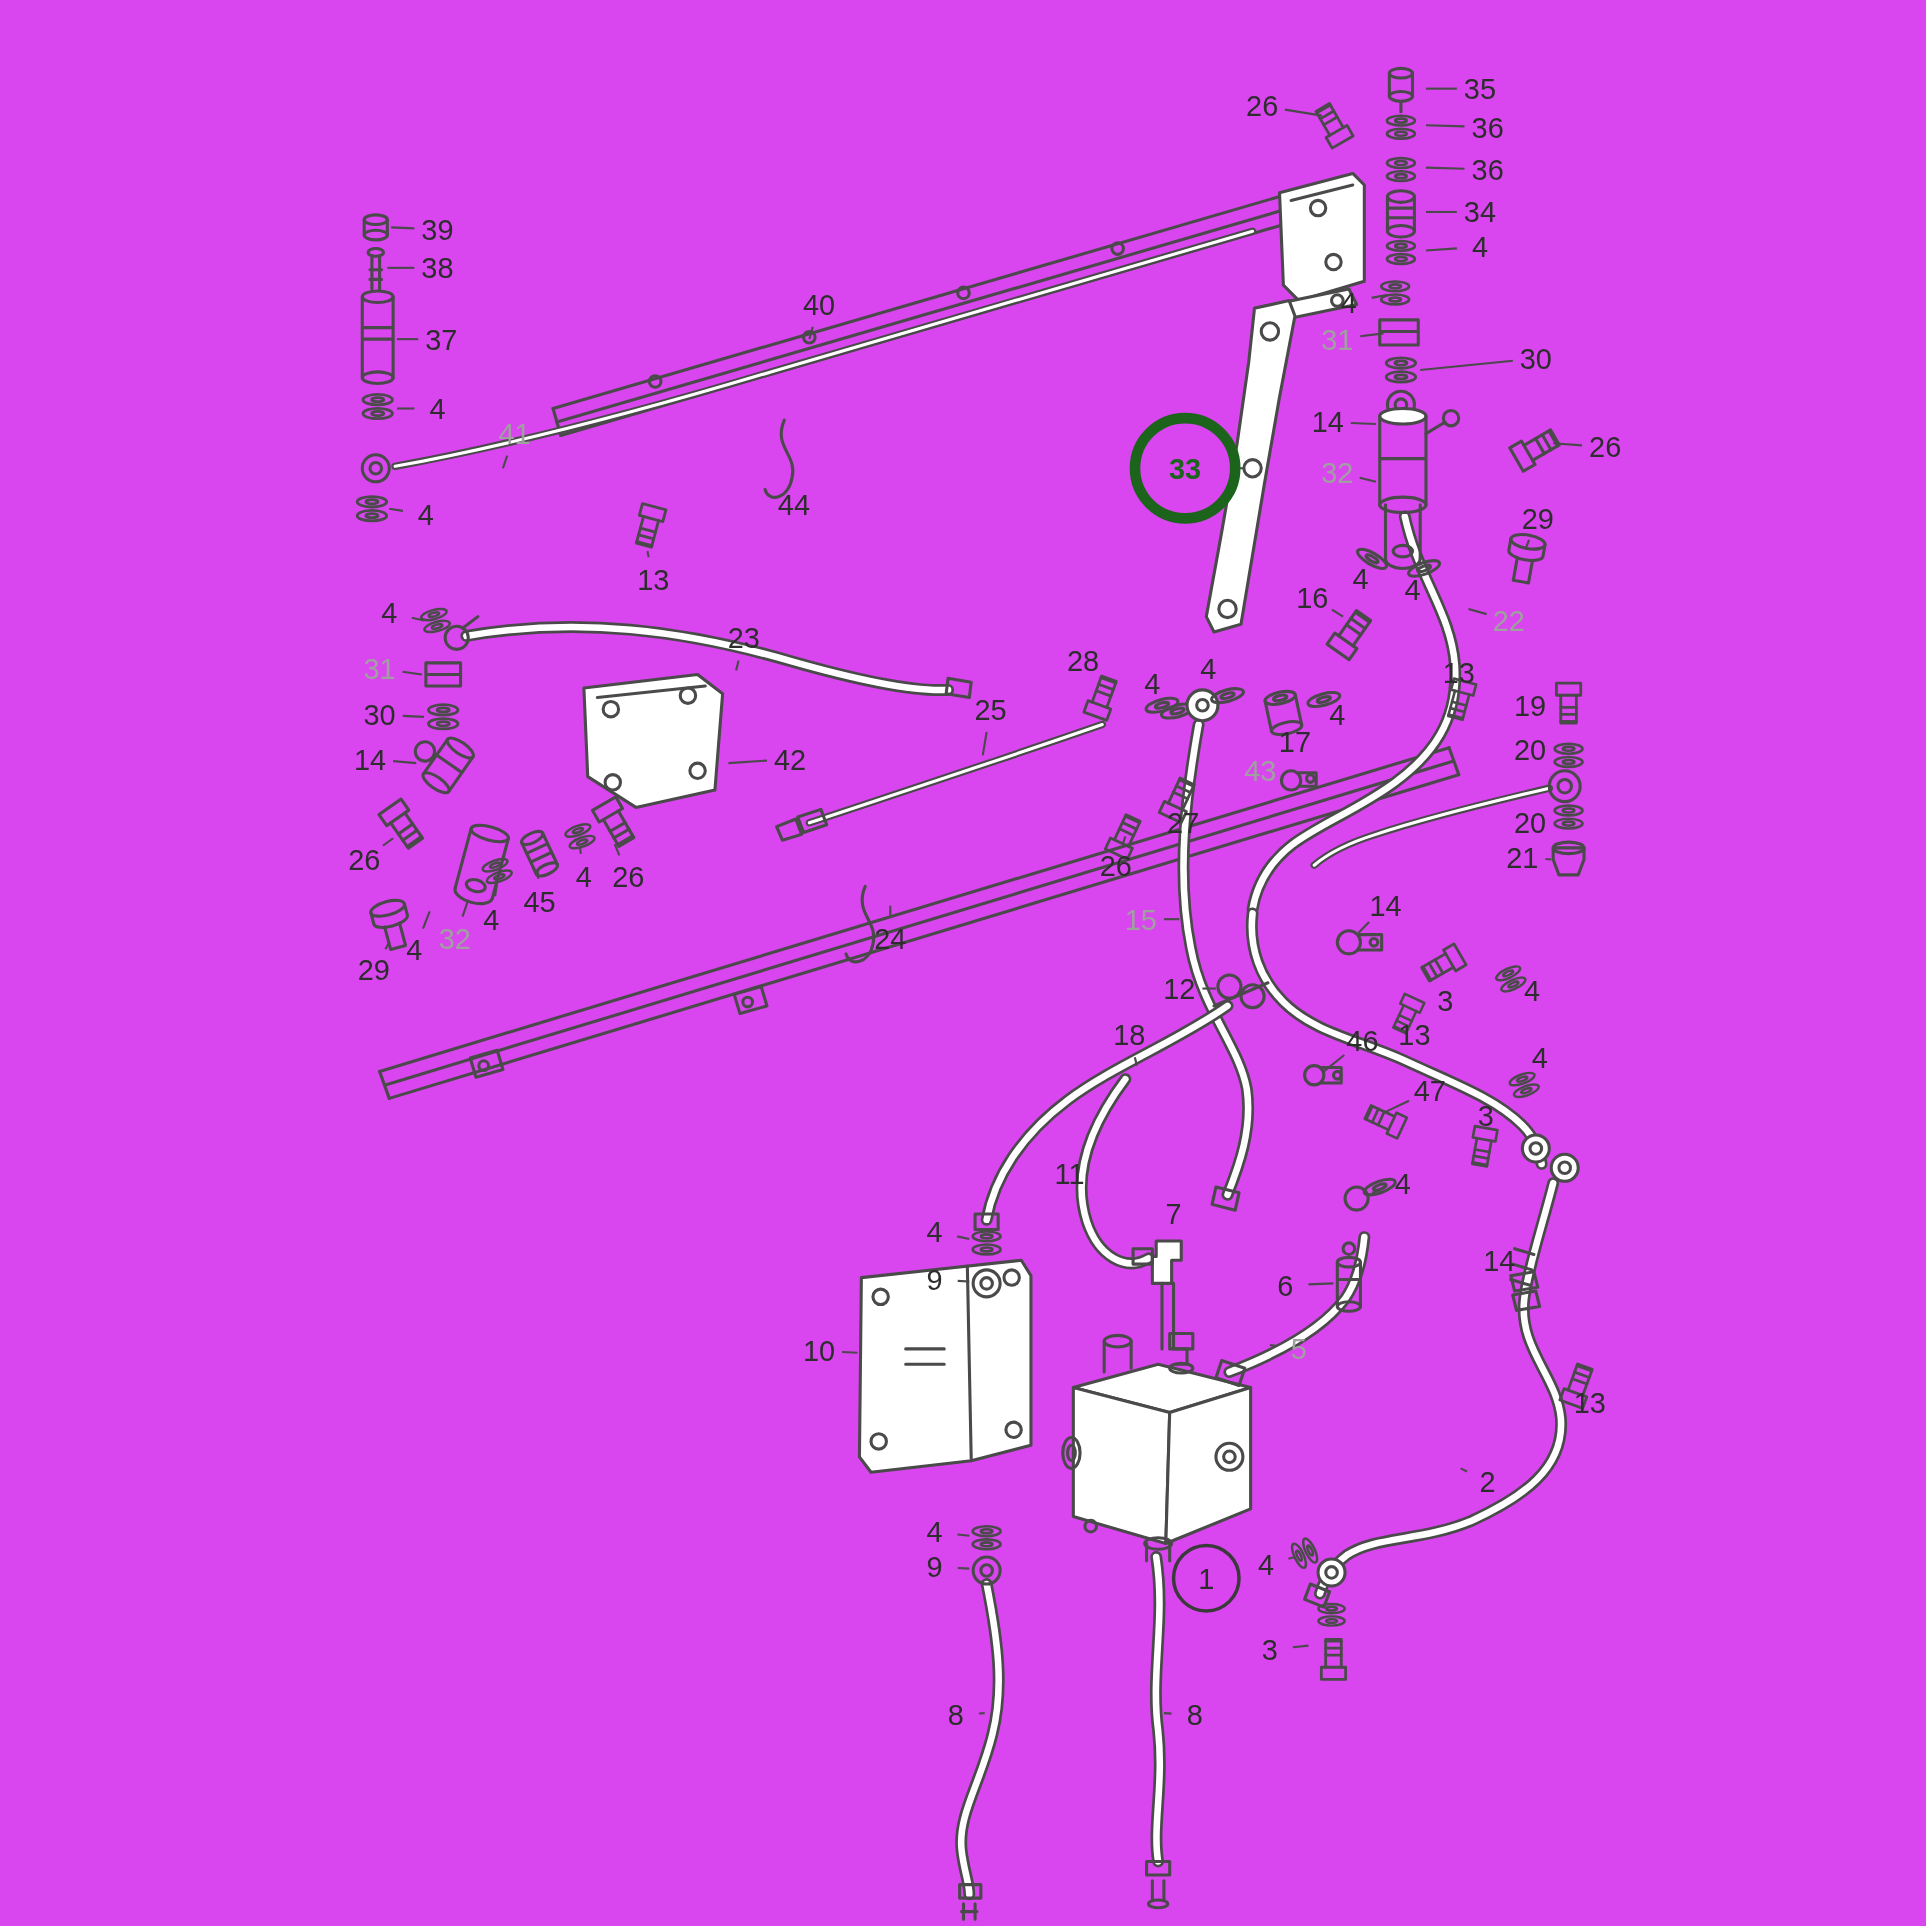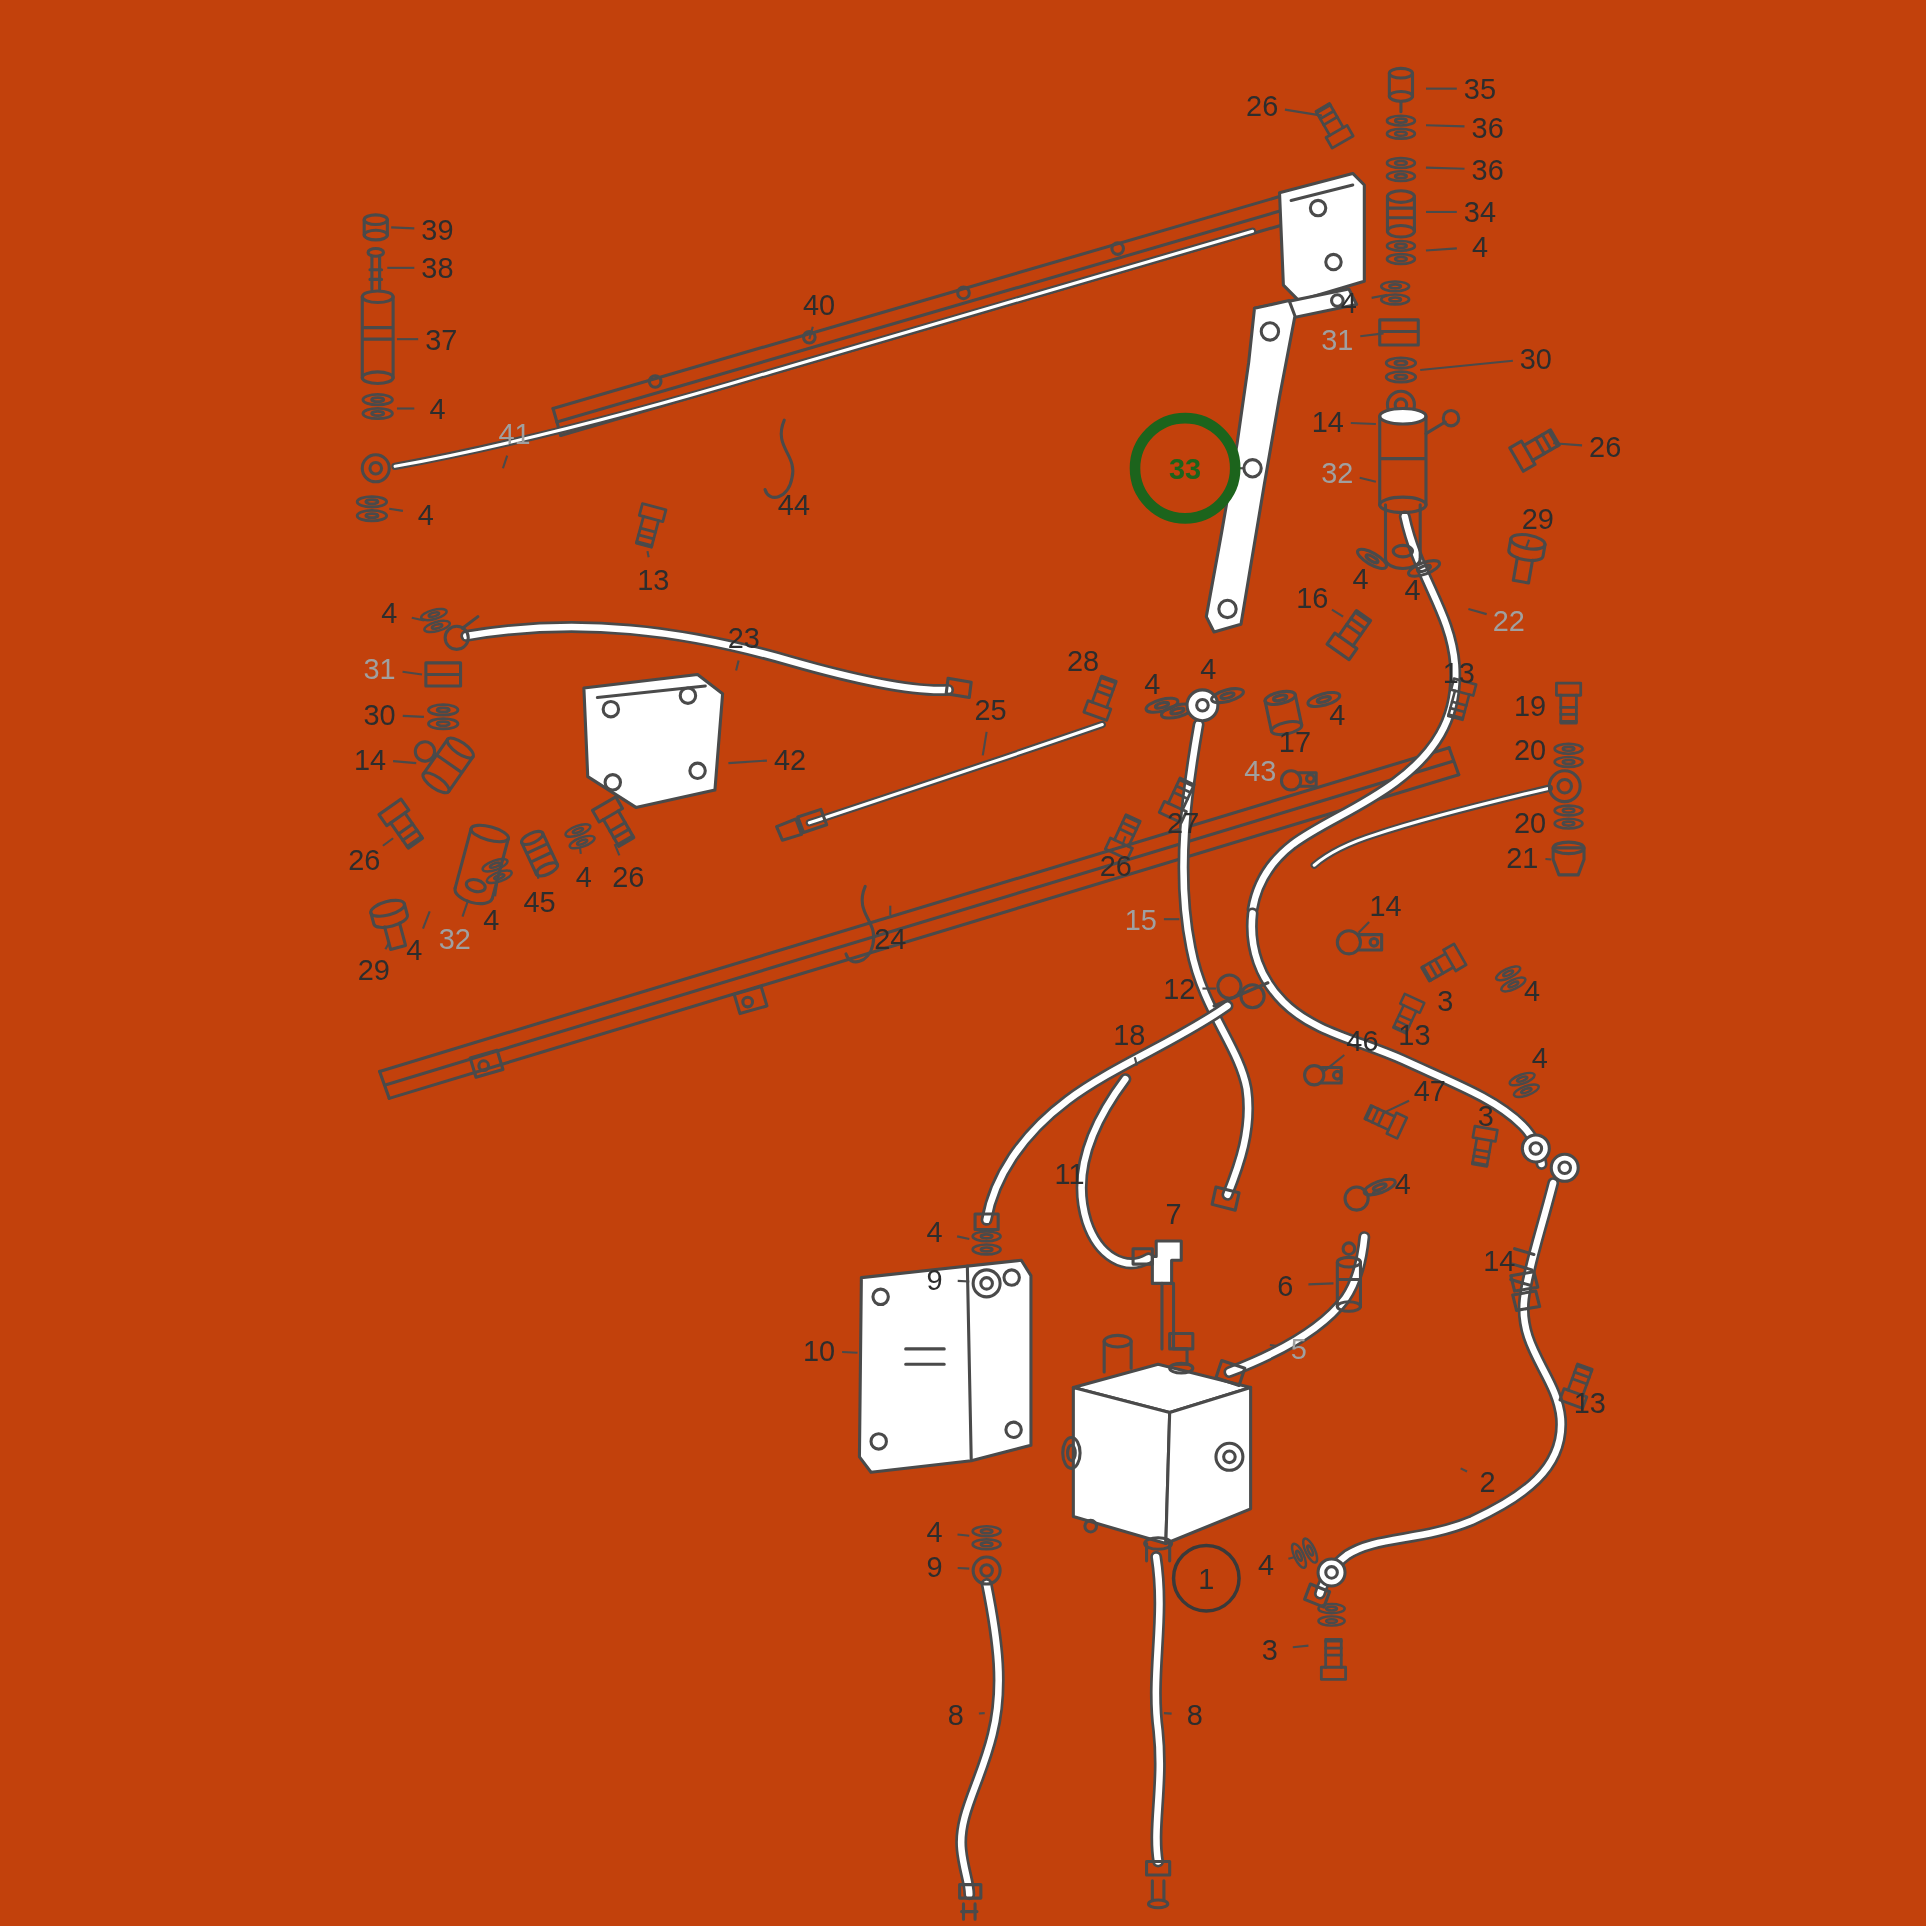--- a/index.html
+++ b/index.html
@@ -1,16 +1,16 @@
 <!DOCTYPE html>
 <html style="--line: #4a4a4a; --label: #2d2d2d; --muted: #a0a0a0; --hl: #1c641c;"><head>
 <meta charset="utf-8">
 <style>
   html,body{margin:0;padding:0;background:#fff;}
-  .stage{width:1927px;height:1927px;background:#c2410c;position:relative;overflow:hidden;
+  .stage{width:1927px;height:1927px;background:#d946ef;position:relative;overflow:hidden;
          font-family:"Liberation Sans",sans-serif;}
   svg{width:100%;height:100%;display:block;}
   .art *{fill:none;stroke:var(--line,#4a4a4a);stroke-width:1.6;
          stroke-linecap:round;stroke-linejoin:round;}
   .art .fw{fill:#ffffff;}
   .art .hose-o{stroke-width:6.2;}
   .art .hose-i{stroke:#ffffff;stroke-width:3.4;}
   .art .pipe-o{stroke-width:3.8;}
   .art .pipe-i{stroke:#ffffff;stroke-width:1.6;}
   .lbl{font-family:"Liberation Sans",sans-serif;font-size:15px;fill:var(--label,#2d2d2d);

